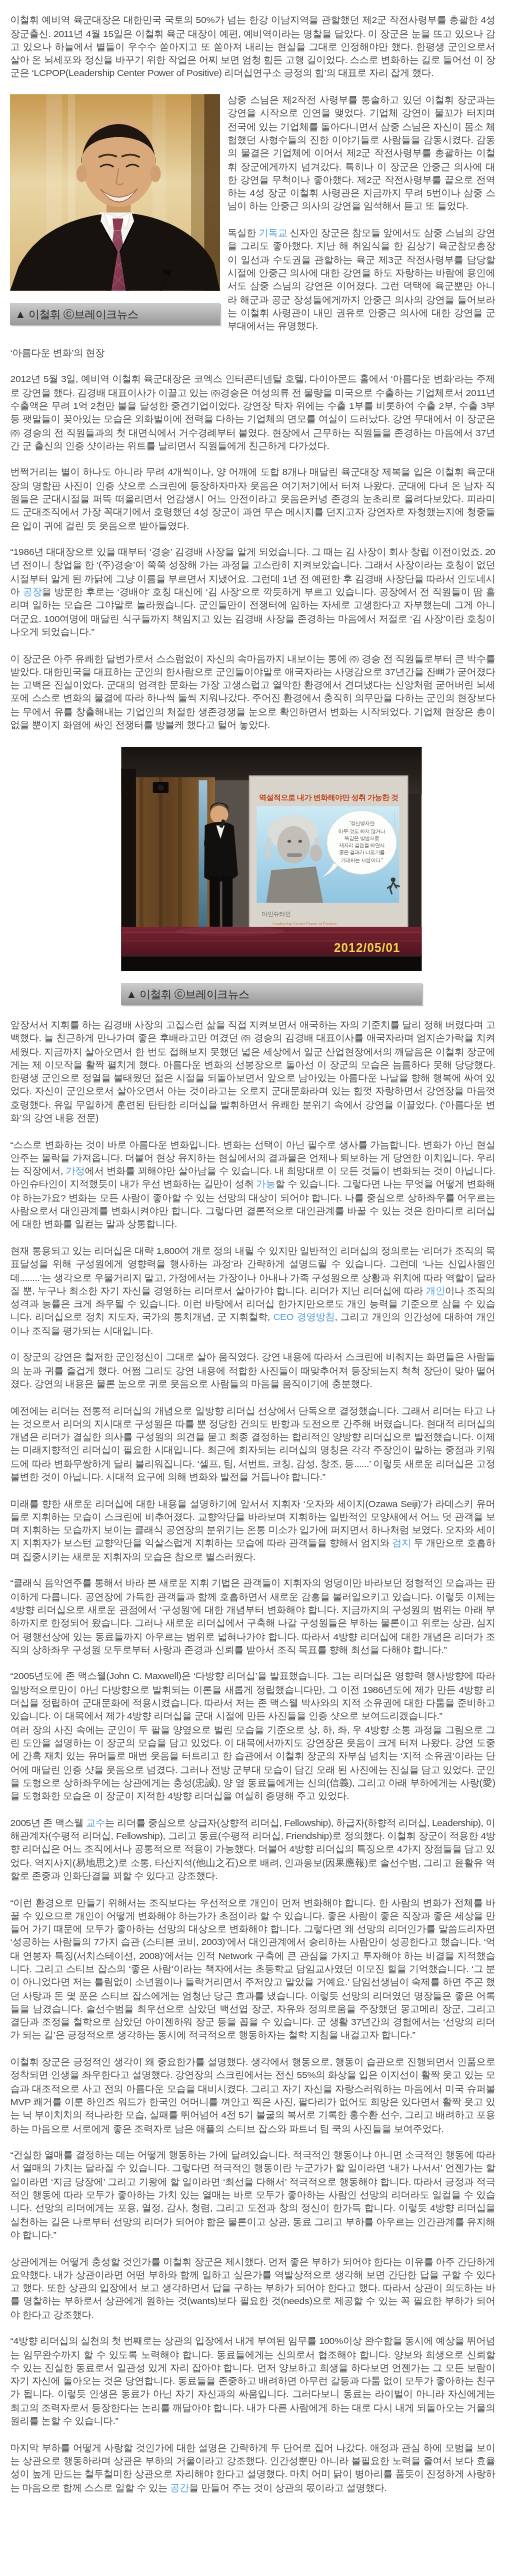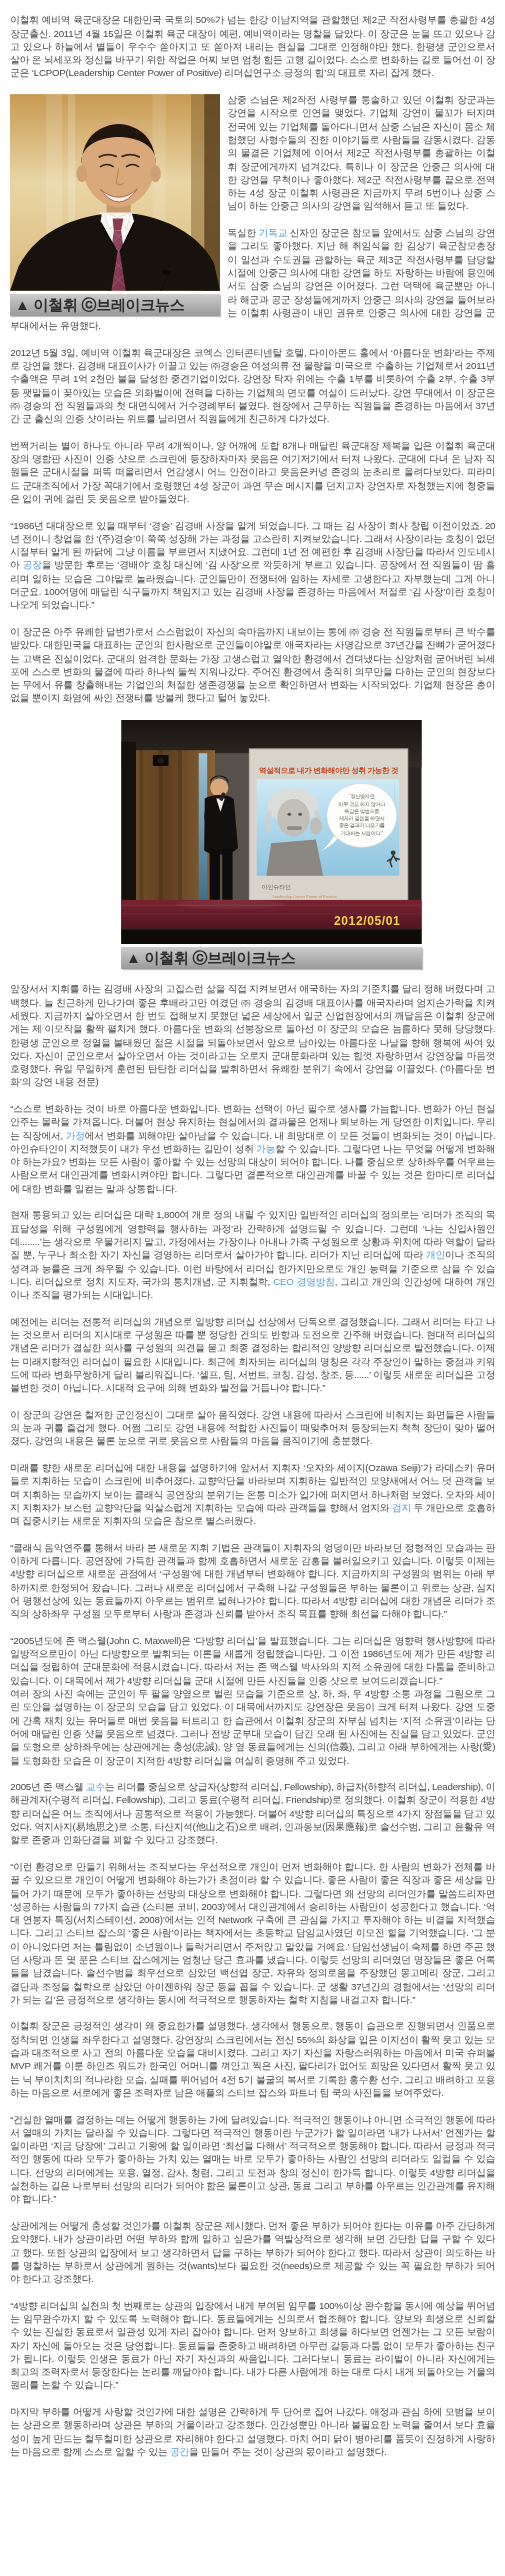--- a/index.html
+++ b/index.html
@@ -6,22 +6,22 @@
   body{width:505px;height:2576px;overflow:hidden;font-family:"Liberation Sans","DejaVu Sans",sans-serif;}
   .article{padding:13.3px 9.7px 0 10.3px;color:#464646;font-size:9.7px;line-height:13.3px;
            text-align:justify;letter-spacing:-0.2px;word-break:break-word;}
   p.para{margin:0 0 13.3px 0;}
   a.ilink{color:#4f9ad8;text-decoration:none;cursor:pointer;margin-top:33px;}
   figure{padding:0;border:0;}
   figure.photo1{float:left;width:210px;margin:1.2px 7.3px 2.4px 0;}
   figure.photo2{clear:both;width:301px;margin:15.7px 0 13.3px 91px;padding-left:20px;}
   .photo-frame{display:block;line-height:0;}
   svg{display:block;}
-  figcaption.caption-bar{margin-top:3px;background:linear-gradient(180deg,#cdcdcd 0%,#b5b5b5 45%,#9a9a9a 100%);
-      color:#2d2d2d;font-weight:bold;font-size:15px;line-height:12px;padding:4.8px 4.8px;
+  figcaption.caption-bar{margin-top:12px;background:linear-gradient(180deg,#cdcdcd 0%,#b5b5b5 45%,#9a9a9a 100%);
+      color:#2d2d2d;font-weight:normal;font-size:11px;line-height:12px;padding:4.8px 4.8px;
       letter-spacing:-0.3px;text-align:left;box-shadow:1.2px 1.2px 0 rgba(110,110,110,.45);}
 </style>
 </head>
 <body>
 
 <div class="article">
   <div>
       <p class="para"><span>이철휘 예비역 육군대장은 대한민국 국토의 50%가 넘는 한강 이남지역을 관할했던 제2군 작전사령부를 총괄한 4성 장군출신. 2011년 4월 15일은 이철휘 육군 대장이 예편, 예비역이라는 명찰을 달았다. 이 장군은 눈을 뜨고 있으나 감고 있으나 하늘에서 별들이 우수수 쏟아지고 또 쏟아져 내리는 현실을 그대로 인정해야만 했다. 한평생 군인으로서 살아 온 뇌세포와 정신을 바꾸기 위한 작업은 어찌 보면 엄청 힘든 고행 길이었다. 스스로 변화하는 길로 들어선 이 장군은 ‘LCPOP(Leadership Center Power of Positive) 리더십연구소 긍정의 힘’의 대표로 자리 잡게 했다.</span></p>
 <figure class="photo1">
   <span class="photo-frame">
@@ -80,20 +80,21 @@
       <path d="M150,212 L178,262" stroke="#060504" stroke-width="2" fill="none"></path>
       <path d="M206,212 L182,262" stroke="#060504" stroke-width="2" fill="none"></path>
       <rect x="254" y="292" width="12" height="7" fill="#0a0a0a" transform="rotate(18 260 295)"></rect>
       <line x1="262" y1="300" x2="250" y2="326" stroke="#111111" stroke-width="2"></line>
     </svg>
   </span>
   <figcaption class="caption-bar">▲ 이철휘 ⓒ브레이크뉴스</figcaption>
 </figure>
 <p class="para"><span>삼중 스님은 제2작전 사령부를 통솔하고 있던 이철휘 장군과는 강연을 시작으로 인연을 맺었다. 기업체 강연이 물꼬가 터지며 전국에 있는 기업체를 돌아다니면서 삼중 스님은 자신이 몸소 체험했던 사형수들의 진한 이야기들로 사람들을 감동시켰다. 감동의 물결은 기업체에 이어서 제2군 작전사령부를 총괄하는 이철휘 장군에게까지 넘겨갔다. 특히나 이 장군은 안중근 의사에 대한 강연을 무척이나 좋아했다. 제2군 작전사령부를 끝으로 전역하는 4성 장군 이철휘 사령관은 지금까지 무려 5번이나 삼중 스님이 하는 안중근 의사의 강연을 임석해서 듣고 또 들었다.</span></p>
       <p class="para"><span>독실한 </span><a href="#" class="ilink">기독교</a><span> 신자인 장군은 참모들 앞에서도 삼중 스님의 강연을 그리도 좋아했다. 지난 해 취임식을 한 김상기 육군참모총장이 일선과 수도권을 관할하는 육군 제3군 작전사령부를 담당할 시절에 안중근 의사에 대한 강연을 하도 자랑하는 바람에 용인에서도 삼중 스님의 강연은 이어졌다. 그런 덕택에 육군뿐만 아니라 해군과 공군 장성들에게까지 안중근 의사의 강연을 들어보라는 이철휘 사령관이 내민 권유로 안중근 의사에 대한 강연을 군부대에서는 유명했다.</span></p>
+      <p class="para"><span>‘아름다운 변화’의 현장</span></p>
       <p class="para"><span>2012년 5월 3일, 예비역 이철휘 육군대장은 코엑스 인터콘티넨탈 호텔, 다이아몬드 홀에서 ‘아름다운 변화’라는 주제로 강연을 했다. 김경배 대표이사가 이끌고 있는 ㈜경승은 여성의류 전 물량을 미국으로 수출하는 기업체로서 2011년 수출액은 무려 1억 2천만 불을 달성한 중견기업이었다. 강연장 탁자 위에는 수출 1부를 비롯하여 수출 2부, 수출 3부 등 팻말들이 꽂아있는 모습은 외화벌이에 전력을 다하는 기업체의 면모를 여실이 드러났다. 강연 무대에서 이 장군은 ㈜ 경승의 전 직원들과의 첫 대면식에서 거수경례부터 붙였다. 현장에서 근무하는 직원들을 존경하는 마음에서 37년 간 군 출신의 인증 샷이라는 위트를 날리면서 직원들에게 친근하게 다가섰다.</span></p>
       <p class="para"><span>번쩍거리는 별이 하나도 아니라 무려 4개씩이나, 양 어깨에 도합 8개나 매달린 육군대장 제복을 입은 이철휘 육군대장의 명함판 사진이 인증 샷으로 스크린에 등장하자마자 웃음은 여기저기에서 터져 나왔다. 군대에 다녀 온 남자 직원들은 군대시절을 퍼뜩 떠올리면서 언감생시 어느 안전이라고 웃음은커녕 존경의 눈초리로 올려다보았다. 피라미드 군대조직에서 가장 꼭대기에서 호령했던 4성 장군이 과연 무슨 메시지를 던지고자 강연자로 자청했는지에 청중들은 입이 귀에 걸린 듯 웃음으로 받아들였다.</span></p>
       <p class="para"><span>“1986년 대대장으로 있을 때부터 ‘경승’ 김경배 사장을 알게 되었습니다. 그 때는 김 사장이 회사 창립 이전이었죠. 20년 전이니 창업을 한 ‘(주)경승’이 쭉쭉 성장해 가는 과정을 고스란히 지켜보았습니다. 그래서 사장이라는 호칭이 없던 시절부터 알게 된 까닭에 그냥 이름을 부르면서 지냈어요. 그런데 1년 전 예편한 후 김경배 사장단을 따라서 인도네시아 </span><a href="#" class="ilink">공장</a><span>을 방문한 후로는 ‘경배야’ 호칭 대신에 ‘김 사장’으로 깍듯하게 부르고 있습니다. 공장에서 전 직원들이 땀 흘리며 일하는 모습은 그야말로 놀라웠습니다. 군인들만이 전쟁터에 임하는 자세로 고생한다고 자부했는데 그게 아니더군요. 100여명에 매달린 식구들까지 책임지고 있는 김경배 사장을 존경하는 마음에서 저절로 ‘김 사장’이란 호칭이 나오게 되었습니다.”</span></p>
       <p class="para"><span>이 장군은 아주 유쾌한 달변가로서 스스럼없이 자신의 속마음까지 내보이는 통에 ㈜ 경승 전 직원들로부터 큰 박수를 받았다. 대한민국을 대표하는 군인의 한사람으로 군인들이야말로 애국자라는 사명감으로 37년간을 잔뼈가 굳어졌다는 고백은 진실이었다. 군대의 엄격한 문화는 가장 고생스럽고 열악한 환경에서 견뎌냈다는 신앙처럼 굳어버린 뇌세포에 스스로 변화의 물결에 따라 하나씩 둘씩 지워나갔다. 주어진 환경에서 충직히 의무만을 다하는 군인의 현장보다는 무에서 유를 창출해내는 기업인의 처절한 생존경쟁을 눈으로 확인하면서 변화는 시작되었다. 기업체 현장은 총이 없을 뿐이지 화염에 싸인 전쟁터를 방불케 했다고 털어 놓았다.</span></p>
 <figure class="photo2">
   <span class="photo-frame">
     <svg width="301" height="224" viewBox="0 0 497 371" xmlns="http://www.w3.org/2000/svg" style="font-size:16px">
       <defs>
         <linearGradient id="ceil" x1="0" y1="0" x2="0" y2="1">
           <stop offset="0" stop-color="#171311"></stop>
@@ -175,22 +176,22 @@
       <rect x="0" y="346" width="497" height="25" fill="#0d0a09"></rect>
       <rect x="0" y="345" width="497" height="2" fill="#3a2a2a"></rect>
       <text x="352" y="340" font-size="20" font-weight="bold" fill="#efd44d" letter-spacing="1">2012/05/01</text>
     </svg>
   </span>
   <figcaption class="caption-bar">▲ 이철휘 ⓒ브레이크뉴스</figcaption>
 </figure>
 <p class="para"><span>앞장서서 지휘를 하는 김경배 사장의 고집스런 삶을 직접 지켜보면서 애국하는 자의 기준치를 달리 정해 버렸다며 고백했다. 늘 친근하게 만나가며 좋은 후배라고만 여겼던 ㈜ 경승의 김경배 대표이사를 애국자라며 엄지손가락을 치켜세웠다. 지금까지 살아오면서 한 번도 접해보지 못했던 넓은 세상에서 일군 산업현장에서의 깨달음은 이철휘 장군에게는 제 이모작을 활짝 펼치게 했다. 아름다운 변화의 선봉장으로 돌아선 이 장군의 모습은 늠름하다 못해 당당했다. 한평생 군인으로 정열을 불태웠던 젊은 시절을 되돌아보면서 앞으로 남아있는 아름다운 나날을 향해 행복에 싸여 있었다. 자신이 군인으로서 살아오면서 아는 것이라고는 오로지 군대문화라며 있는 힘껏 자랑하면서 강연장을 마음껏 호령했다. 유일 무일하게 훈련된 탄탄한 리더십을 발휘하면서 유쾌한 분위기 속에서 강연을 이끌었다. (‘아름다운 변화’의 강연 내용 전문)</span></p>
       <p class="para"><span>“스스로 변화하는 것이 바로 아름다운 변화입니다. 변화는 선택이 아닌 필수로 생사를 가늠합니다. 변화가 아닌 현실 안주는 몰락을 가져옵니다. 더불어 현상 유지하는 현실에서의 결과물은 언제나 퇴보하는 게 당연한 이치입니다. 우리는 직장에서, </span><a href="#" class="ilink">가정</a><span>에서 변화를 꾀해야만 살아남을 수 있습니다. 내 희망대로 이 모든 것들이 변화되는 것이 아닙니다. 아인슈타인이 지적했듯이 내가 우선 변화하는 길만이 성취 </span><a href="#" class="ilink">가능</a><span>할 수 있습니다. 그렇다면 나는 무엇을 어떻게 변화해야 하는가요? 변화는 모든 사람이 좋아할 수 있는 선망의 대상이 되어야 합니다. 나를 중심으로 상하좌우를 어우르는 사람으로서 대인관계를 변화시켜야만 합니다. 그렇다면 결론적으로 대인관계를 바꿀 수 있는 것은 한마디로 리더십에 대한 변화를 일컫는 말과 상통합니다.</span></p>
       <p class="para"><span>현재 통용되고 있는 리더십은 대략 1,800여 개로 정의 내릴 수 있지만 일반적인 리더십의 정의로는 ‘리더가 조직의 목표달성을 위해 구성원에게 영향력을 행사하는 과정’라 간략하게 설명드릴 수 있습니다. 그런데 ‘나는 신입사원인데........’는 생각으로 우물거리지 말고, 가정에서는 가장이나 아내나 가족 구성원으로 상황과 위치에 따라 역할이 달라질 뿐, 누구나 최소한 자기 자신을 경영하는 리더로서 살아가야 합니다. 리더가 지닌 리더십에 따라 </span><a href="#" class="ilink">개인</a><span>이나 조직의 성격과 능률은 크게 좌우될 수 있습니다. 이런 바탕에서 리더십 한가지만으로도 개인 능력을 기준으로 삼을 수 있습니다. 리더십으로 정치 지도자, 국가의 통치개념, 군 지휘철학, </span><a href="#" class="ilink">CEO 경영방침</a><span>, 그리고 개인의 인간성에 대하여 개인이나 조직을 평가되는 시대입니다.</span></p>
+      <p class="para"><span>이 장군의 강연은 철저한 군인정신이 그대로 살아 움직였다. 강연 내용에 따라서 스크린에 비춰지는 화면들은 사람들의 눈과 귀를 즐겁게 했다. 어쩜 그리도 강연 내용에 적합한 사진들이 때맞추어져 등장되는지 척척 장단이 맞아 떨어졌다. 강연의 내용은 물론 눈으로 귀로 웃음으로 사람들의 마음을 움직이기에 충분했다.</span></p>
       <p class="para"><span>예전에는 리더는 전통적 리더십의 개념으로 일방향 리더십 선상에서 단독으로 결정했습니다. 그래서 리더는 타고 나는 것으로서 리더의 지시대로 구성원은 따를 뿐 정당한 건의도 반항과 도전으로 간주해 버렸습니다. 현대적 리더십의 개념은 리더가 결실한 의사를 구성원의 의견을 묻고 최종 결정하는 합리적인 양방향 리더십으로 발전했습니다. 이제는 미래지향적인 리더십이 필요한 시대입니다. 최근에 회자되는 리더십의 명칭은 각각 주장인이 말하는 중점과 키워드에 따라 변화무쌍하게 달리 불리워집니다. ‘셀프, 팀, 서번트, 코칭, 감성, 창조, 등......’ 이렇듯 새로운 리더십은 고정불변한 것이 아닙니다. 시대적 요구에 의해 변화와 발전을 거듭나야 합니다.”</span></p>
-      <p class="para"><span>이 장군의 강연은 철저한 군인정신이 그대로 살아 움직였다. 강연 내용에 따라서 스크린에 비춰지는 화면들은 사람들의 눈과 귀를 즐겁게 했다. 어쩜 그리도 강연 내용에 적합한 사진들이 때맞추어져 등장되는지 척척 장단이 맞아 떨어졌다. 강연의 내용은 물론 눈으로 귀로 웃음으로 사람들의 마음을 움직이기에 충분했다.</span></p>
       <p class="para"><span>미래를 향한 새로운 리더십에 대한 내용을 설명하기에 앞서서 지휘자 ‘오자와 세이지(Ozawa Seiji)’가 라데스키 유머들로 지휘하는 모습이 스크린에 비추어졌다. 교향악단을 바라보며 지휘하는 일반적인 모양새에서 어느 덧 관객을 보며 지휘하는 모습까지 보이는 클래식 공연장의 분위기는 온통 미소가 입가에 퍼지면서 하나처럼 보였다. 오자와 세이지 지휘자가 보스턴 교향악단을 익살스럽게 지휘하는 모습에 따라 관객들을 향해서 엄지와 </span><a href="#" class="ilink">검지</a><span> 두 개만으로 호흡하며 집중시키는 새로운 지휘자의 모습은 참으로 별스러웠다.</span></p>
       <p class="para"><span>“클래식 음악연주를 통해서 바라 본 새로운 지휘 기법은 관객들이 지휘자의 엉덩이만 바라보던 정형적인 모습과는 판이하게 다릅니다. 공연장에 가득한 관객들과 함께 호흡하면서 새로운 감흥을 불러일으키고 있습니다. 이렇듯 이제는 4방향 리더십으로 새로운 관점에서 ‘구성원’에 대한 개념부터 변화해야 합니다. 지금까지의 구성원의 범위는 아래 부하까지로 한정되어 왔습니다. 그러나 새로운 리더십에서 구축해 나갈 구성원들은 부하는 물론이고 위로는 상관, 심지어 평행선상에 있는 동료들까지 아우르는 범위로 넓혀나가야 합니다. 따라서 4방향 리더십에 대한 개념은 리더가 조직의 상하좌우 구성원 모두로부터 사랑과 존경과 신뢰를 받아서 조직 목표를 향해 최선을 다해야 합니다.”</span></p>
       <p class="para"><span>“2005년도에 존 맥스웰(John C. Maxwell)은 ‘다방향 리더십’을 발표했습니다. 그는 리더십은 영향력 행사방향에 따라 일방적으로만이 아닌 다방향으로 발휘되는 이론을 새롭게 정립했습니다만, 그 이전 1986년도에 제가 만든 4방향 리더십을 정립하여 군대문화에 적용시켰습니다. 따라서 저는 존 맥스웰 박사와의 지적 소유권에 대한 다툼을 준비하고 있습니다. 이 대목에서 제가 4방향 리더십을 군대 시절에 만든 사진들을 인증 샷으로 보여드리겠습니다.”</span><br><span>여러 장의 사진 속에는 군인이 두 팔을 양옆으로 벌린 모습을 기준으로 상, 하, 좌, 우 4방향 소통 과정을 그림으로 그린 도안을 설명하는 이 장군의 모습을 담고 있었다. 이 대목에서까지도 강연장은 웃음이 크게 터져 나왔다. 강연 도중에 간혹 재치 있는 유머들로 매번 웃음을 터트리고 한 습관에서 이철휘 장군의 자부심 넘치는 ‘지적 소유권’이라는 단어에 매달린 인증 샷을 웃음으로 넘겼다. 그러나 전방 군부대 모습이 담긴 오래 된 사진에는 진실을 담고 있었다. 군인을 도형으로 상하좌우에는 상관에게는 충성(忠誠), 양 옆 동료들에게는 신의(信義), 그리고 아래 부하에게는 사랑(愛)을 도형화한 모습은 이 장군이 지적한 4방향 리더십을 여실히 증명해 주고 있었다.</span></p>
       <p class="para"><span>2005년 존 맥스웰 </span><a href="#" class="ilink">교수</a><span>는 리더를 중심으로 상급자(상향적 리더십, Fellowship), 하급자(하향적 리더십, Leadership), 이해관계자(수평적 리더십, Fellowship), 그리고 동료(수평적 리더십, Friendship)로 정의했다. 이철휘 장군이 적용한 4방향 리더십은 어느 조직에서나 공통적으로 적용이 가능했다. 더불어 4방향 리더십의 특징으로 4가지 장점들을 담고 있었다. 역지사지(易地思之)로 소통, 타산지석(他山之石)으로 배려, 인과응보(因果應報)로 솔선수범, 그리고 윤활유 역할로 존중과 인화단결을 꾀할 수 있다고 강조했다.</span></p>
       <p class="para"><span>“이런 환경으로 만들기 위해서는 조직보다는 우선적으로 개인이 먼저 변화해야 합니다. 한 사람의 변화가 전체를 바꿀 수 있으므로 개인이 어떻게 변화해야 하는가가 초점이라 할 수 있습니다. 좋은 사람이 좋은 직장과 좋은 세상을 만들어 가기 때문에 모두가 좋아하는 선망의 대상으로 변화해야 합니다. 그렇다면 왜 선망의 리더인가를 말씀드리자면 ‘성공하는 사람들의 7가지 습관 (스티븐 코비, 2003)’에서 대인관계에서 승리하는 사람만이 성공한다고 했습니다. ‘억대 연봉자 특징(서치스테이션, 2008)’에서는 인적 Network 구축에 큰 관심을 가지고 투자해야 하는 비결을 지적했습니다. 그리고 스티브 잡스의 ‘좋은 사람’이라는 책자에서는 초등학교 담임교사였던 이모진 힐을 기억했습니다. ‘그 분이 아니었다면 저는 틀림없이 소년원이나 들락거리면서 주저앉고 말았을 거예요.’ 담임선생님이 숙제를 하면 주곤 했던 사탕과 돈 몇 푼은 스티브 잡스에게는 엄청난 당근 효과를 냈습니다. 이렇듯 선망의 리더였던 명장들은 좋은 어록들을 남겼습니다. 솔선수범을 최우선으로 삼았던 백선엽 장군, 자유와 정의로움을 주장했던 몽고메리 장군, 그리고 결단과 조정을 철학으로 삼았던 아이젠하워 장군 등을 꼽을 수 있습니다. 군 생활 37년간의 경험에서는 ‘선망의 리더가 되는 길’은 긍정적으로 생각하는 동시에 적극적으로 행동하자는 철학 지침을 내걸고자 합니다.”</span></p>
       <p class="para"><span>이철휘 장군은 긍정적인 생각이 왜 중요한가를 설명했다. 생각에서 행동으로, 행동이 습관으로 진행되면서 인품으로 정착되면 인생을 좌우한다고 설명했다. 강연장의 스크린에서는 전신 55%의 화상을 입은 이지선이 활짝 웃고 있는 모습과 대조적으로 사고 전의 아름다운 모습을 대비시켰다. 그리고 자기 자신을 자랑스러워하는 마음에서 미국 슈퍼볼 MVP 쾌거를 이룬 하인즈 워드가 한국인 어머니를 껴안고 찍은 사진, 팔다리가 없어도 희망은 있다면서 활짝 웃고 있는 닉 부이치치의 적나라한 모습, 실패를 뛰어넘어 4전 5기 불굴의 복서로 기록한 홍수환 선수, 그리고 배려하고 포용하는 마음으로 서로에게 좋은 조력자로 남은 애플의 스티브 잡스와 파트너 팀 쿡의 사진들을 보여주었다.</span></p>
       <p class="para"><span>“건실한 열매를 결정하는 데는 어떻게 행동하는 가에 달려있습니다. 적극적인 행동이냐 아니면 소극적인 행동에 따라서 열매의 가치는 달라질 수 있습니다. 그렇다면 적극적인 행동이란 누군가가 할 일이라면 ‘내가 나서서’ 언젠가는 할 일이라면 ‘지금 당장에’ 그리고 기왕에 할 일이라면 ‘최선을 다해서’ 적극적으로 행동해야 합니다. 따라서 긍정과 적극적인 행동에 따라 모두가 좋아하는 가치 있는 열매는 바로 모두가 좋아하는 사람인 선망의 리더라도 일컬을 수 있습니다. 선망의 리더에게는 포용, 열정, 감사, 청렴, 그리고 도전과 창의 정신이 한가득 합니다. 이렇듯 4방향 리더십을 실천하는 길은 나로부터 선망의 리더가 되어야 함은 물론이고 상관, 동료 그리고 부하를 아우르는 인간관계를 유지해야 합니다.”</span></p>
       <p class="para"><span>상관에게는 어떻게 충성할 것인가를 이철휘 장군은 제시했다. 먼저 좋은 부하가 되어야 한다는 이유를 아주 간단하게 요약했다. 내가 상관이라면 어떤 부하와 함께 일하고 싶은가를 역발상적으로 생각해 보면 간단한 답을 구할 수 있다고 했다. 또한 상관의 입장에서 보고 생각하면서 답을 구하는 부하가 되어야 한다고 했다. 따라서 상관이 의도하는 바를 명찰하는 부하로서 상관에게 원하는 것(wants)보다 필요한 것(needs)으로 제공할 수 있는 꼭 필요한 부하가 되어야 한다고 강조했다.</span></p>
       <p class="para"><span>“4방향 리더십의 실천의 첫 번째로는 상관의 입장에서 내게 부여된 임무를 100%이상 완수함을 동시에 예상을 뛰어넘는 임무완수까지 할 수 있도록 노력해야 합니다. 동료들에게는 신의로서 협조해야 합니다. 양보와 희생으로 신뢰할 수 있는 진실한 동료로서 일관성 있게 자리 잡아야 합니다. 먼저 양보하고 희생을 하다보면 언젠가는 그 모든 보람이 자기 자신에 돌아오는 것은 당연합니다. 동료들을 존중하고 배려하면 아무런 갈등과 다툼 없이 모두가 좋아하는 친구가 됩니다. 이렇듯 인생은 동료가 아닌 자기 자신과의 싸움입니다. 그러다보니 동료는 라이벌이 아니라 자신에게는 최고의 조력자로서 등장한다는 논리를 깨달아야 합니다. 내가 다른 사람에게 하는 대로 다시 내게 되돌아오는 거울의 원리를 논할 수 있습니다.”</span></p>
       <p class="para"><span>마지막 부하를 어떻게 사랑할 것인가에 대한 설명은 간략하게 두 단어로 집어 나갔다. 애정과 관심 하에 모범을 보이는 상관으로 행동하라며 상관은 부하의 거울이라고 강조했다. 인간성뿐만 아니라 불필요한 노력을 줄여서 보다 효율성이 높게 만드는 철두철미한 상관으로 자리해야 한다고 설명했다. 마치 어미 닭이 병아리를 품듯이 진정하게 사랑하는 마음으로 함께 스스로 일할 수 있는 </span><a href="#" class="ilink">공간</a><span>을 만들어 주는 것이 상관의 몫이라고 설명했다.</span></p>

